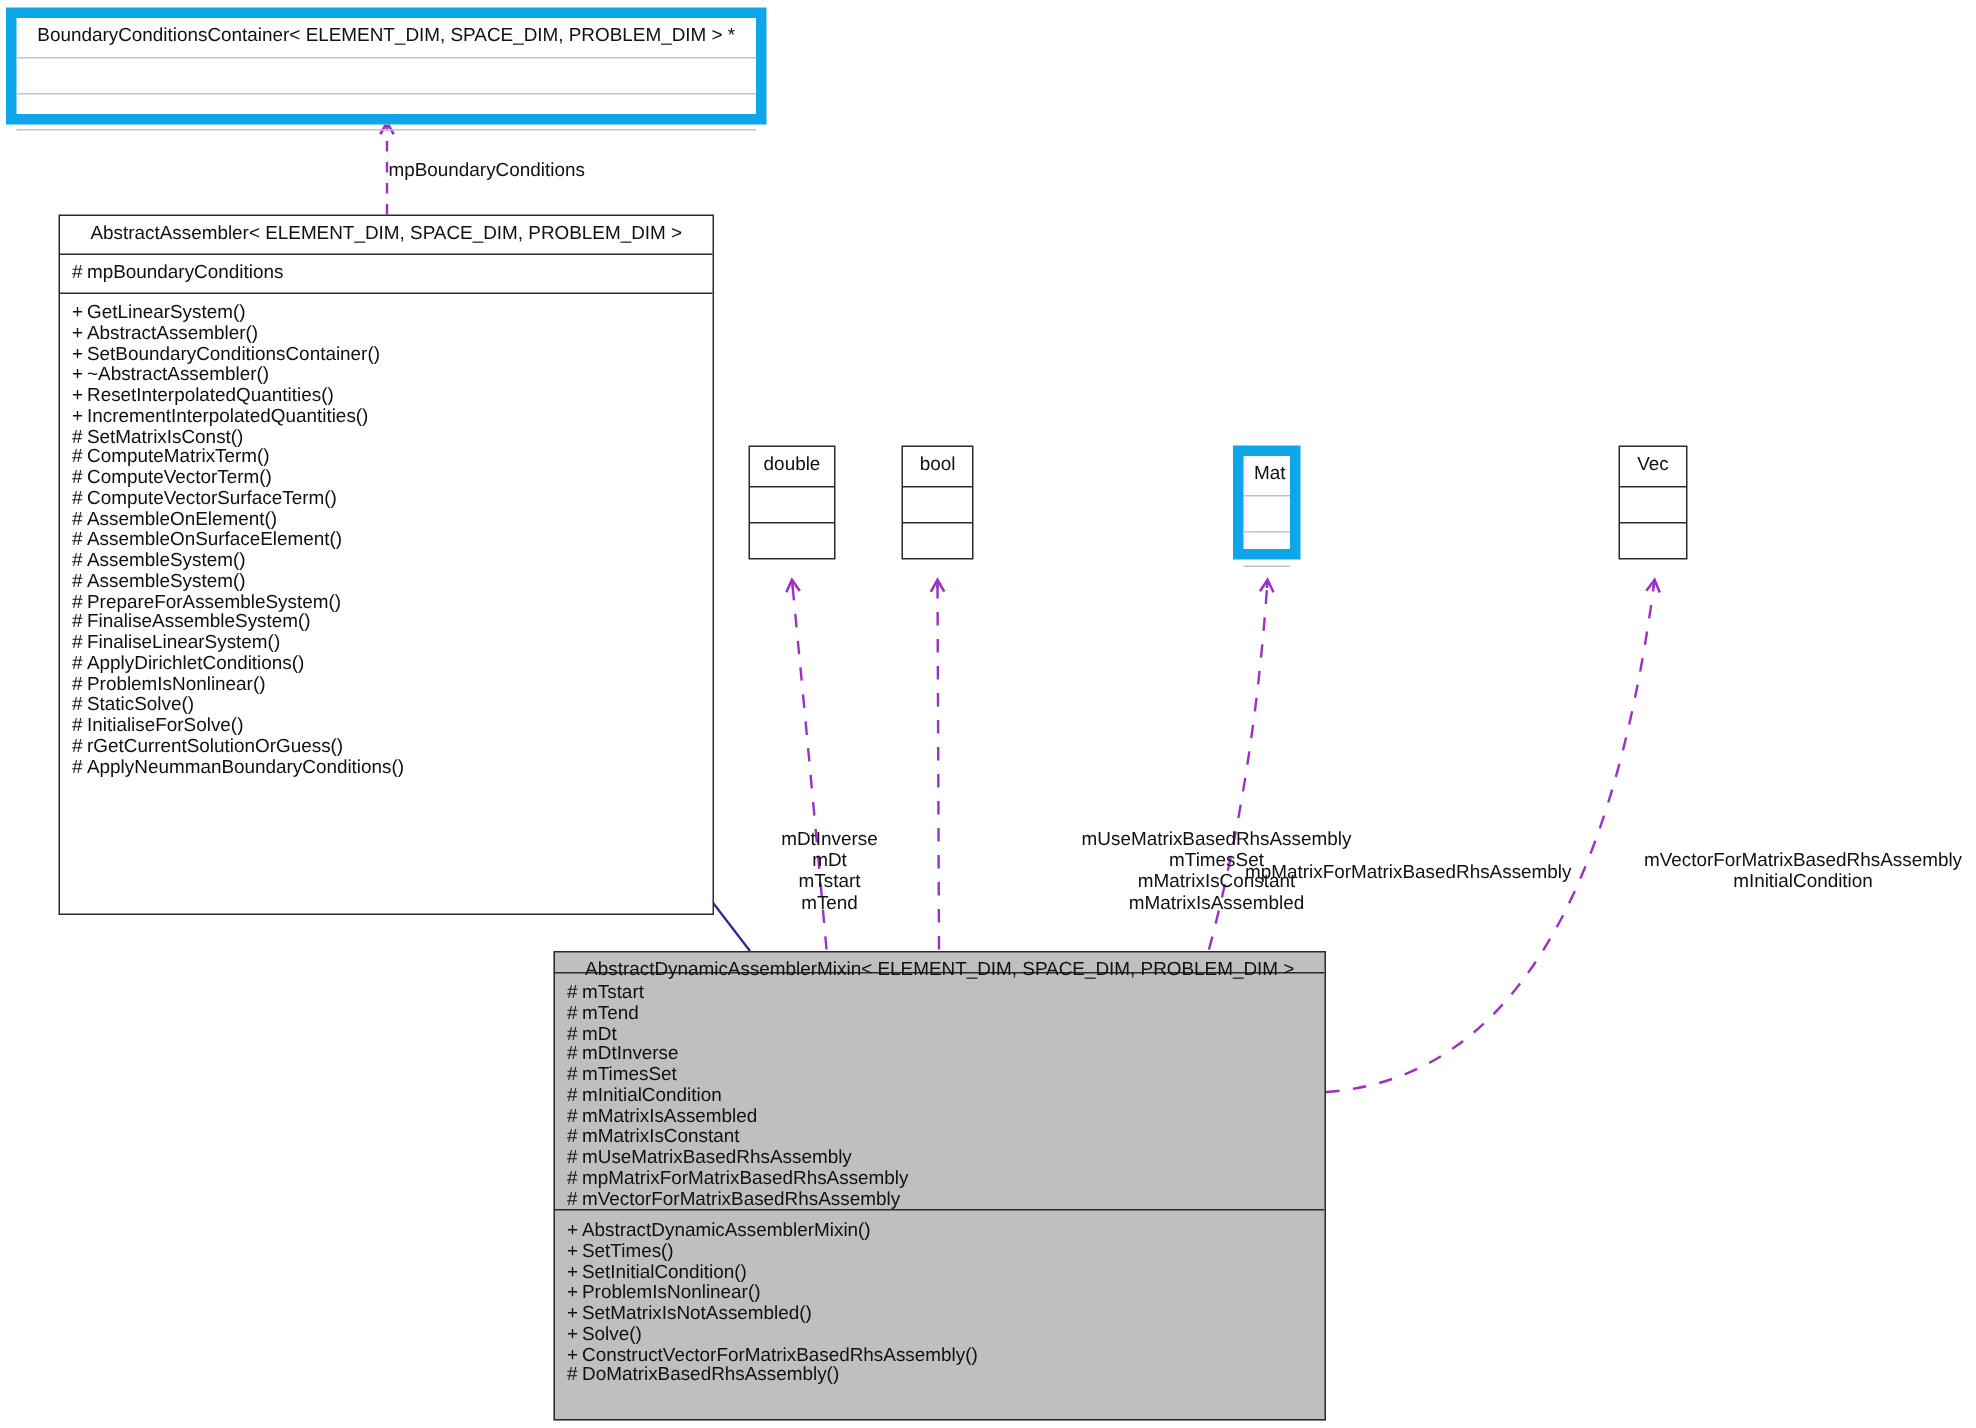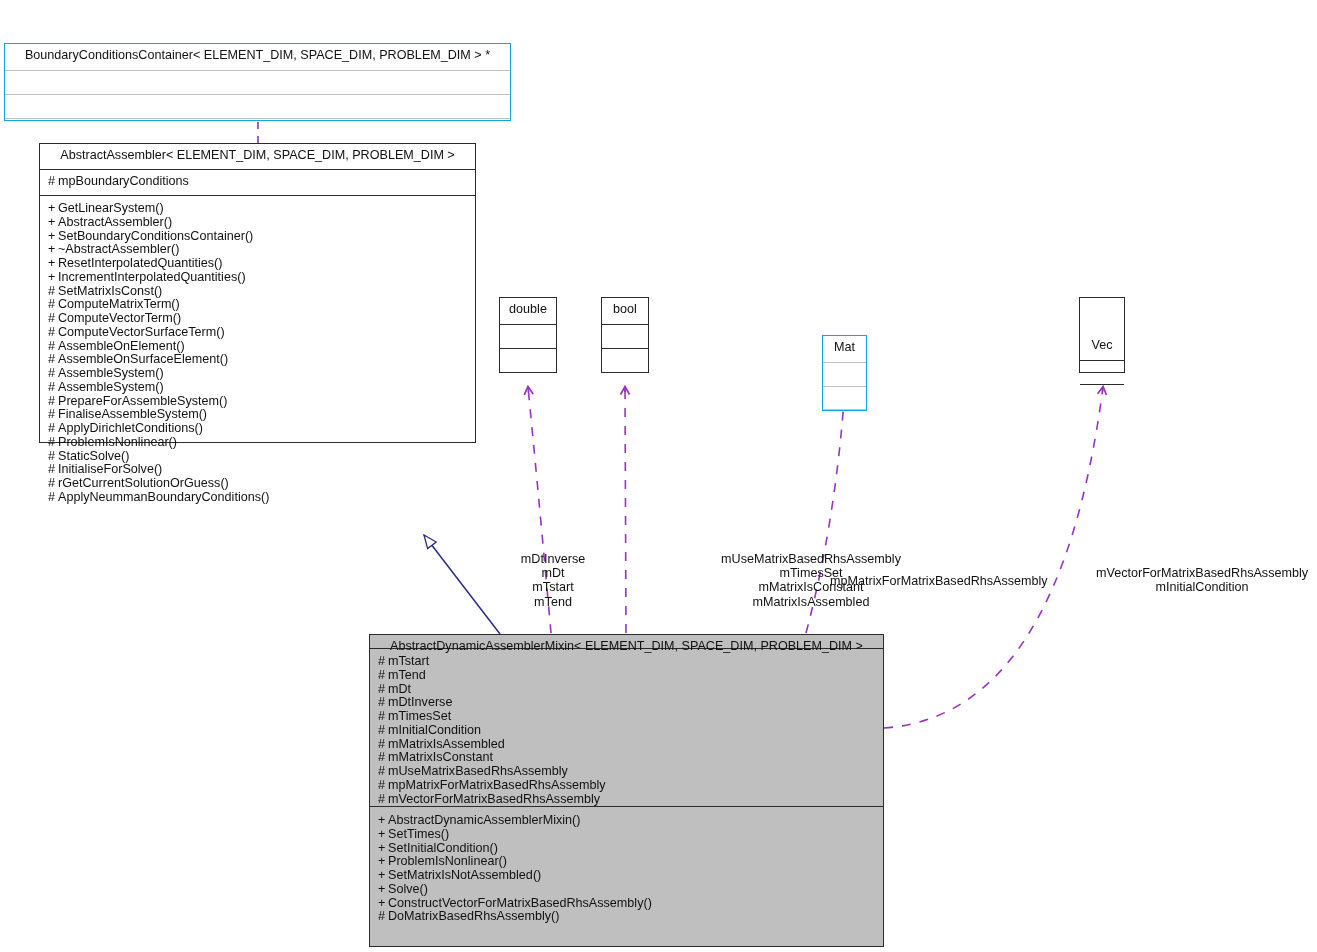--- a/index.html
+++ b/index.html
@@ -31,22 +31,21 @@
   .uml-box {
     position: absolute;
     box-sizing: border-box;
     background: #ffffff;
     border: 1px solid #2b2b2b;
     font-size: 12.6px;
     color: #111111;
     line-height: 1.18;
   }
   .uml-box.light {
-    border: 1px solid #0ea5e9;
-    margin-top: 38px;
+    border: 7px solid #0ea5e9;
   }
   .uml-box.filled {
     background: #bfbfbf;
   }
   .uml-title {
     box-sizing: border-box;
     padding: 4px 7px 5px 7px;
     text-align: center;
     white-space: nowrap;
     border-bottom: 1px solid #2b2b2b;
@@ -154,21 +153,21 @@
     <div>mVectorForMatrixBasedRhsAssembly</div>
     <div>mInitialCondition</div>
   </div>
 
   <div class="uml-box light" style="left:4px; top:5px; width:507px; height:78px;">
     <div class="uml-title" style="height:27px;">BoundaryConditionsContainer&lt; ELEMENT_DIM, SPACE_DIM, PROBLEM_DIM &gt; *</div>
     <div class="uml-section empty" style="height:24px;"></div>
     <div class="uml-section empty last" style="height:24px;"></div>
   </div>
 
-  <div class="uml-box" style="left:39px; top:143px; width:437px; height:300px;">
+  <div class="uml-box" style="left:39px; top:143px; width:437px; height:467px;">
     <div class="uml-title" style="height:26px;">AbstractAssembler&lt; ELEMENT_DIM, SPACE_DIM, PROBLEM_DIM &gt;</div>
     <div class="uml-section" style="height:26px;">
       <div class="uml-line">
         <span class="vis">#</span><span>mpBoundaryConditions</span>
       </div>
     </div>
     <div class="uml-section last" style="padding-top:5px;">
       <div class="uml-line"><span class="vis">+</span><span>GetLinearSystem()</span></div>
       <div class="uml-line"><span class="vis">+</span><span>AbstractAssembler()</span></div>
       <div class="uml-line"><span class="vis">+</span><span>SetBoundaryConditionsContainer()</span></div>
@@ -178,20 +177,21 @@
       <div class="uml-line"><span class="vis">#</span><span>SetMatrixIsConst()</span></div>
       <div class="uml-line"><span class="vis">#</span><span>ComputeMatrixTerm()</span></div>
       <div class="uml-line"><span class="vis">#</span><span>ComputeVectorTerm()</span></div>
       <div class="uml-line"><span class="vis">#</span><span>ComputeVectorSurfaceTerm()</span></div>
       <div class="uml-line"><span class="vis">#</span><span>AssembleOnElement()</span></div>
       <div class="uml-line"><span class="vis">#</span><span>AssembleOnSurfaceElement()</span></div>
       <div class="uml-line"><span class="vis">#</span><span>AssembleSystem()</span></div>
       <div class="uml-line"><span class="vis">#</span><span>AssembleSystem()</span></div>
       <div class="uml-line"><span class="vis">#</span><span>PrepareForAssembleSystem()</span></div>
       <div class="uml-line"><span class="vis">#</span><span>FinaliseAssembleSystem()</span></div>
+      <div class="uml-line"><span class="vis">#</span><span>FinaliseLinearSystem()</span></div>
       <div class="uml-line"><span class="vis">#</span><span>ApplyDirichletConditions()</span></div>
       <div class="uml-line"><span class="vis">#</span><span>ProblemIsNonlinear()</span></div>
       <div class="uml-line"><span class="vis">#</span><span>StaticSolve()</span></div>
       <div class="uml-line"><span class="vis">#</span><span>InitialiseForSolve()</span></div>
       <div class="uml-line"><span class="vis">#</span><span>rGetCurrentSolutionOrGuess()</span></div>
       <div class="uml-line"><span class="vis">#</span><span>ApplyNeummanBoundaryConditions()</span></div>
     </div>
   </div>
 
   <div class="uml-box" style="left:499px; top:297px; width:58px; height:76px;">
@@ -206,21 +206,21 @@
     <div class="uml-section empty last" style="height:23px;"></div>
   </div>
 
   <div class="uml-box light" style="left:822px; top:297px; width:45px; height:76px;">
     <div class="uml-title" style="height:27px;">Mat</div>
     <div class="uml-section empty" style="height:24px;"></div>
     <div class="uml-section empty last" style="height:23px;"></div>
   </div>
 
   <div class="uml-box" style="left:1079px; top:297px; width:46px; height:76px;">
-    <div class="uml-title" style="height:27px;margin-top:36px;">Vec</div>
+    <div class="uml-title" style="height:27px;">Vec</div>
     <div class="uml-section empty" style="height:24px;"></div>
     <div class="uml-section empty last" style="height:23px;"></div>
   </div>
 
   <div class="uml-box filled" style="left:369px; top:634px; width:515px; height:313px;">
     <div class="uml-title" style="height:14px;">AbstractDynamicAssemblerMixin&lt; ELEMENT_DIM, SPACE_DIM, PROBLEM_DIM &gt;</div>
     <div class="uml-section" style="height:158px; padding-top:5px;">
       <div class="uml-line"><span class="vis">#</span><span>mTstart</span></div>
       <div class="uml-line"><span class="vis">#</span><span>mTend</span></div>
       <div class="uml-line"><span class="vis">#</span><span>mDt</span></div>

